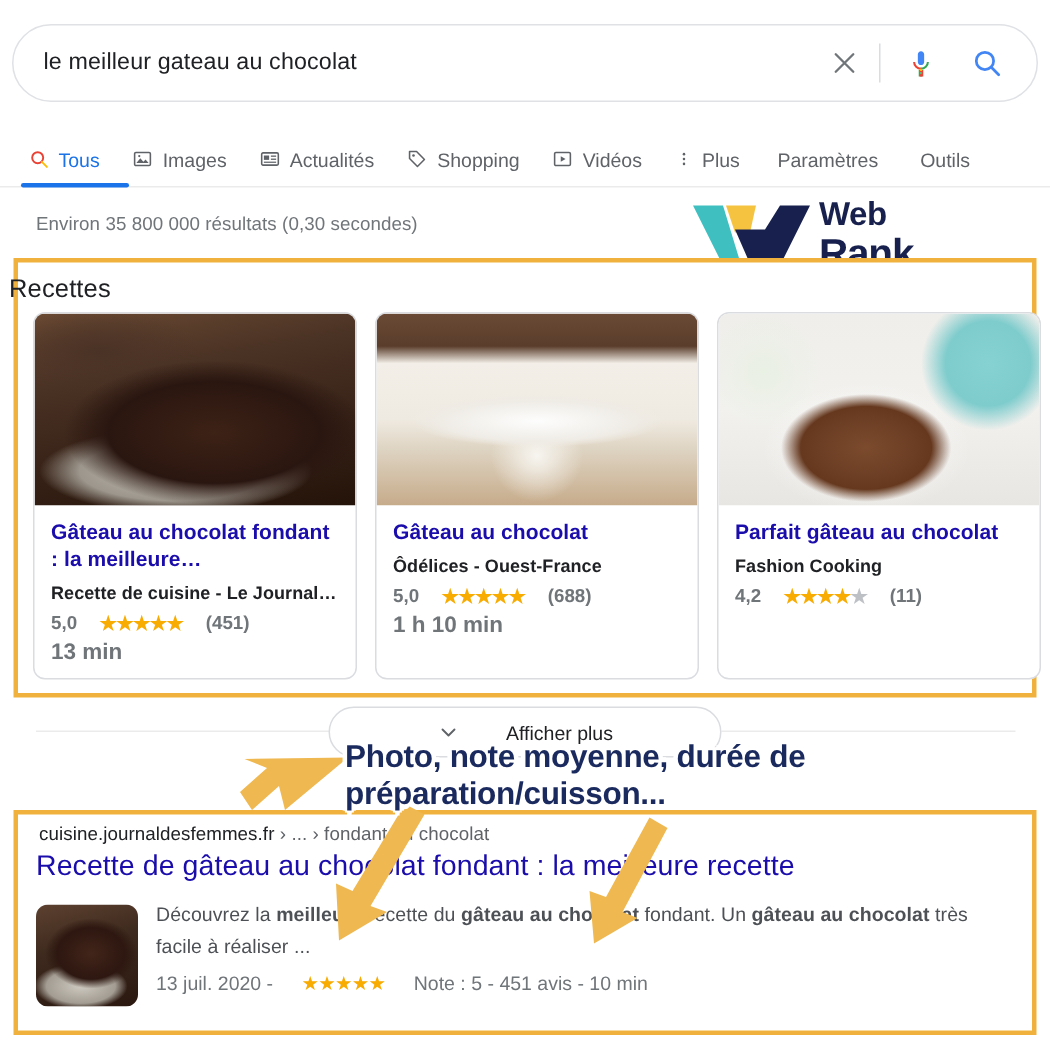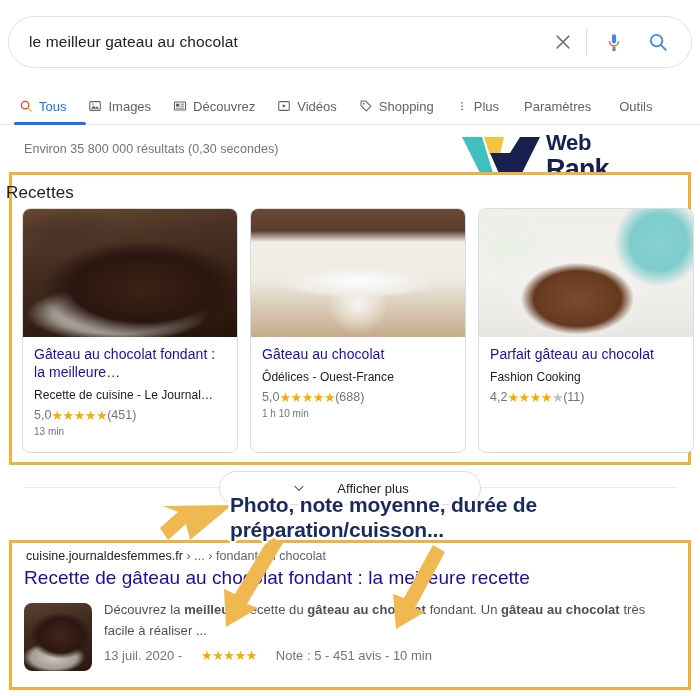--- a/index.html
+++ b/index.html
@@ -61,32 +61,32 @@
     position: absolute; left: 9px; top: 172px; width: 682px; height: 293px;
     border: 3px solid #f0b23c; background: #fff;
   }
   .recipes-title {
     position: absolute; left: 6px; top: 183px;
     font-size: 17px; color: #202124; letter-spacing: .1px;
   }
   .cards { position: absolute; left: 22px; top: 208px; display: flex; gap: 12px; }
   .card {
     width: 216px; height: 245px; border: 1px solid #dadce0; border-radius: 8px;
-    overflow: hidden; background: #fff;
+    overflow: hidden; background: #fff; font-weight: bold;
   }
   .card-img { width: 100%; height: 128px; position: relative; overflow: hidden; }
   .card-body { padding: 9px 11px 0 11px; }
   .card-title {
     font-size: 14px; color: #1a0dab; line-height: 1.28; letter-spacing: .05px;
   }
   .card-src { font-size: 12px; color: #202124; margin-top: 6px; letter-spacing: .05px; }
-  .card-rating { font-size: 12.5px; color: #70757a; margin-top: 6px; display: flex; align-items: center; gap: 0; }
+  .card-rating { font-size: 12.5px; color: #70757a; margin-top: 6px; display: flex; align-items: center; gap: 15px; }
   .stars { color: #f8ab00; letter-spacing: -.5px; font-size: 13px; }
   .stars .off { color: #bdc1c6; }
-  .card-time { font-size: 10px; color: #70757a; margin-top: 3px; }
+  .card-time { font-size: 15px; color: #70757a; margin-top: 3px; }
 
   
   .show-more {
     position: absolute; left: 219px; top: 471px; width: 262px; height: 34px;
     border: 1px solid #dadce0; border-radius: 18px; background: #fff;
     display: flex; align-items: center; justify-content: center; gap: 30px;
     font-size: 13px; color: #202124; z-index: 5;
   }
   .rule-left { position: absolute; left: 24px; top: 487px; width: 196px; height: 1px; background: #ebebeb; }
   .rule-right { position: absolute; left: 481px; top: 487px; width: 196px; height: 1px; background: #ebebeb; }
@@ -211,35 +211,35 @@
       <span>Images</span>
     </div>
     <div class="nav-item">
       <svg width="14" height="14" viewBox="0 0 24 24">
         <rect x="2.5" y="5" width="19" height="14" rx="1.5" fill="none" stroke="#5f6368" stroke-width="1.8"></rect>
         <rect x="5" y="8" width="6" height="5" fill="#5f6368"></rect>
         <rect x="13" y="8" width="6" height="1.5" fill="#5f6368"></rect>
         <rect x="13" y="11.5" width="6" height="1.5" fill="#5f6368"></rect>
         <rect x="5" y="15" width="14" height="1.4" fill="#5f6368"></rect>
       </svg>
-      <span>Découvrez</span>
+      <span>Actualités</span>
+    </div>
+    <div class="nav-item">
+      <svg width="14" height="14" viewBox="0 0 24 24">
+        <path d="M11.5 3.5 L20.5 12.5 L12.5 20.5 L3.5 11.5 L3.5 3.5 Z" fill="none" stroke="#5f6368" stroke-width="1.8" stroke-linejoin="round"></path>
+        <circle cx="8" cy="8" r="1.5" fill="#5f6368"></circle>
+      </svg>
+      <span>Shopping</span>
     </div>
     <div class="nav-item">
       <svg width="14" height="14" viewBox="0 0 24 24">
         <rect x="3" y="4.5" width="18" height="15" rx="1.5" fill="none" stroke="#5f6368" stroke-width="1.8"></rect>
         <path d="M10 8.8 L15.5 12 L10 15.2 Z" fill="#5f6368"></path>
       </svg>
       <span>Vidéos</span>
-    </div>
-    <div class="nav-item">
-      <svg width="14" height="14" viewBox="0 0 24 24">
-        <path d="M11.5 3.5 L20.5 12.5 L12.5 20.5 L3.5 11.5 L3.5 3.5 Z" fill="none" stroke="#5f6368" stroke-width="1.8" stroke-linejoin="round"></path>
-        <circle cx="8" cy="8" r="1.5" fill="#5f6368"></circle>
-      </svg>
-      <span>Shopping</span>
     </div>
     <div class="nav-item">
       <svg width="12" height="14" viewBox="0 0 24 24">
         <circle cx="12" cy="5.5" r="1.7" fill="#5f6368"></circle>
         <circle cx="12" cy="12" r="1.7" fill="#5f6368"></circle>
         <circle cx="12" cy="18.5" r="1.7" fill="#5f6368"></circle>
       </svg>
       <span>Plus</span>
     </div>
     <div class="nav-item nav-plain">

